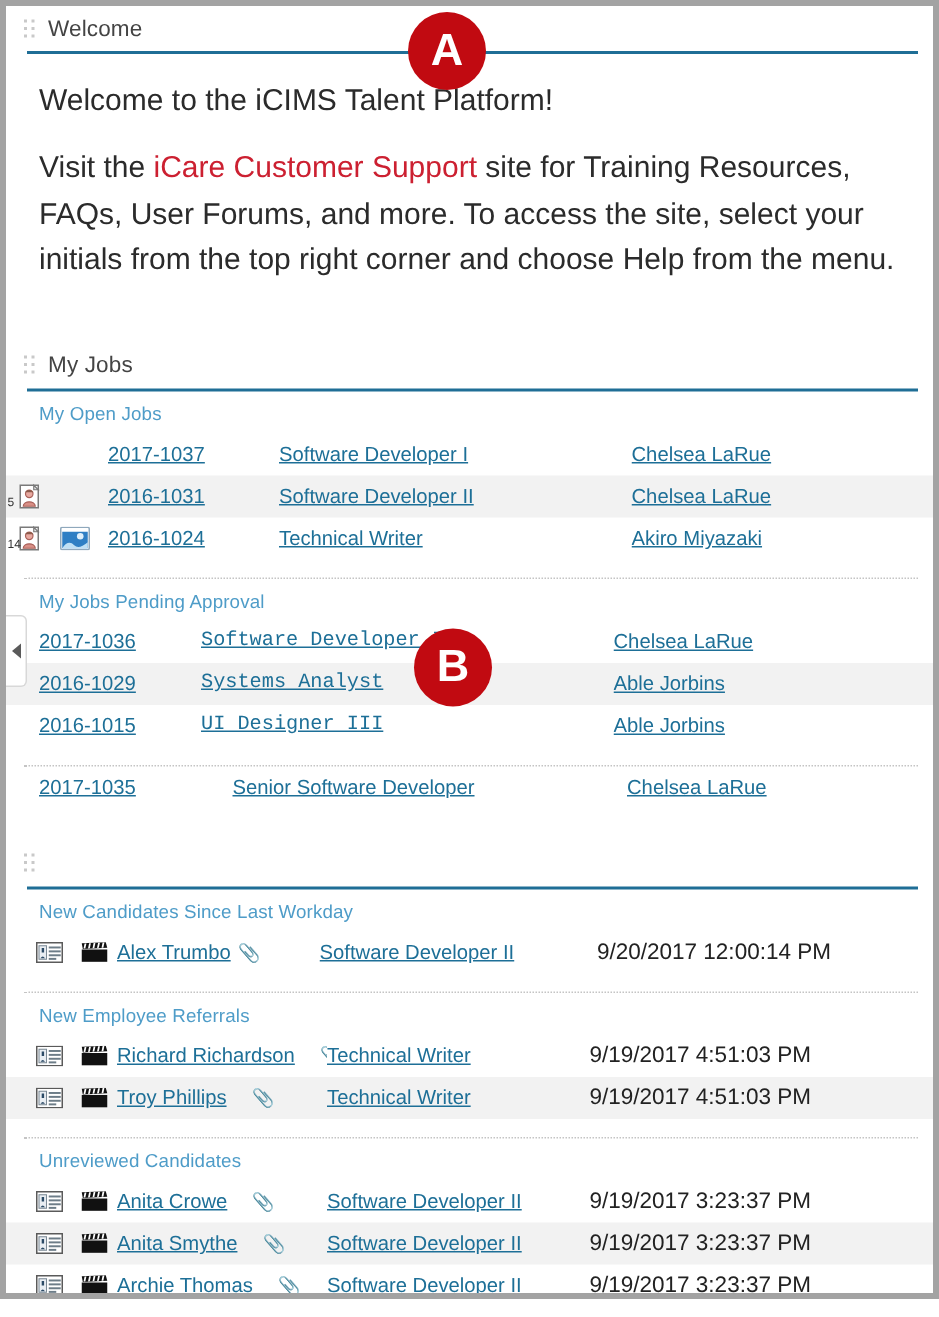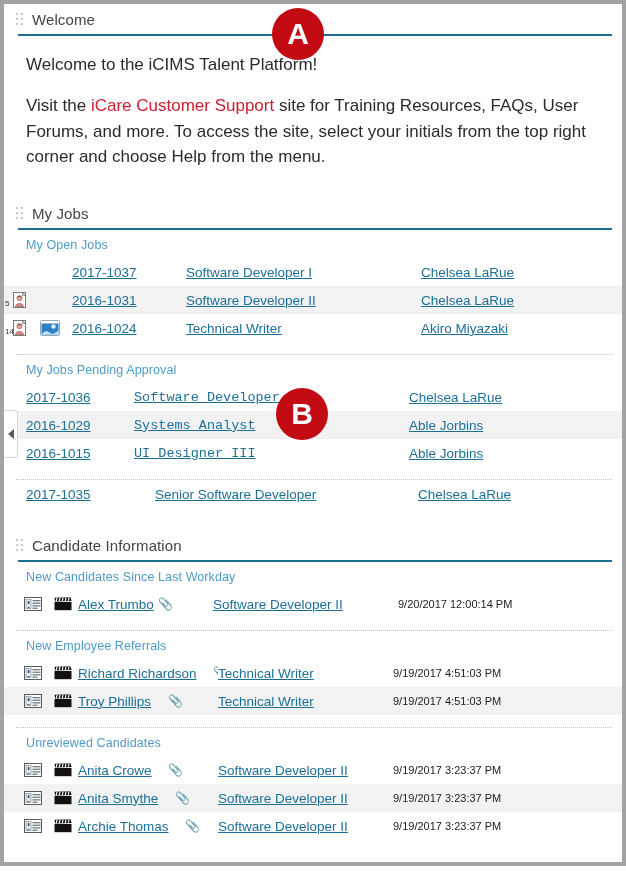--- a/index.html
+++ b/index.html
@@ -60,26 +60,26 @@
     font-weight:bold;
     display:flex;align-items:center;justify-content:center;
     font-family:"Liberation Sans", sans-serif;
     z-index:5;
     line-height:1;
   }
 
   
   .welcome-body{
     padding:16px 22px 10px 22px;
-    font-size:17px;
+    font-size:20px;
     color:#2b2b2b;
     line-height:1.52;
   }
   .welcome-body p{margin:0 0 15px 0;}
-  .welcome-body p:last-child{margin-bottom:0;}
+  .welcome-body p:last-child{margin-bottom:12px;}
   .red-link{color:#cc2031;text-decoration:none;}
 
   
   .group-label{
     color:#4e9cc8;
     font-size:12.5px;
     padding:8px 0 6px 22px;
     letter-spacing:.1px;
   }
   .dotted-sep{
@@ -96,21 +96,21 @@
     font-size:13.5px;
     position:relative;
   }
   .row.alt{background:#f2f2f2;}
   .cell{white-space:nowrap;overflow:hidden;}
   a.lnk{
     color:#1d6f97;
     text-decoration:underline;
     cursor:pointer;
   }
-  .date{color:#222222;font-size:11px;}
+  .date{color:#222222;font-size:15px;}
 
   
   .c-ico1{width:30px;flex:0 0 30px;display:flex;align-items:center;justify-content:center;position:relative;}
   .c-ico2{width:32px;flex:0 0 32px;display:flex;align-items:center;justify-content:center;}
   .c-id{width:120px;flex:0 0 120px;padding-left:6px;box-sizing:border-box;}
   .c-title{width:235px;flex:0 0 235px;}
   .c-owner{flex:1 1 auto;}
 
   
   .c-id2{width:130px;flex:0 0 130px;padding-left:22px;box-sizing:border-box;}
@@ -302,21 +302,20 @@
   <div class="panel">
     <div class="panel-head">
       <span class="drag-handle">
         <i></i>
           <i></i>
           <i></i>
           <i></i>
           <i></i>
           <i></i>
       </span>
-      <span class="panel-title">Candidate Information</span>
     </div>
     <div class="panel-rule"></div>
 
     <div class="group-label">New Candidates Since Last Workday</div>
 
     <div class="row">
       <div class="cell cc-ico1">
         <span class="ico">
           <svg width="18" height="14" viewBox="0 0 18 14">
               <rect x="0.5" y="0.5" width="17" height="13" fill="#ffffff" stroke="#5a5a5a" stroke-width="1"></rect>

